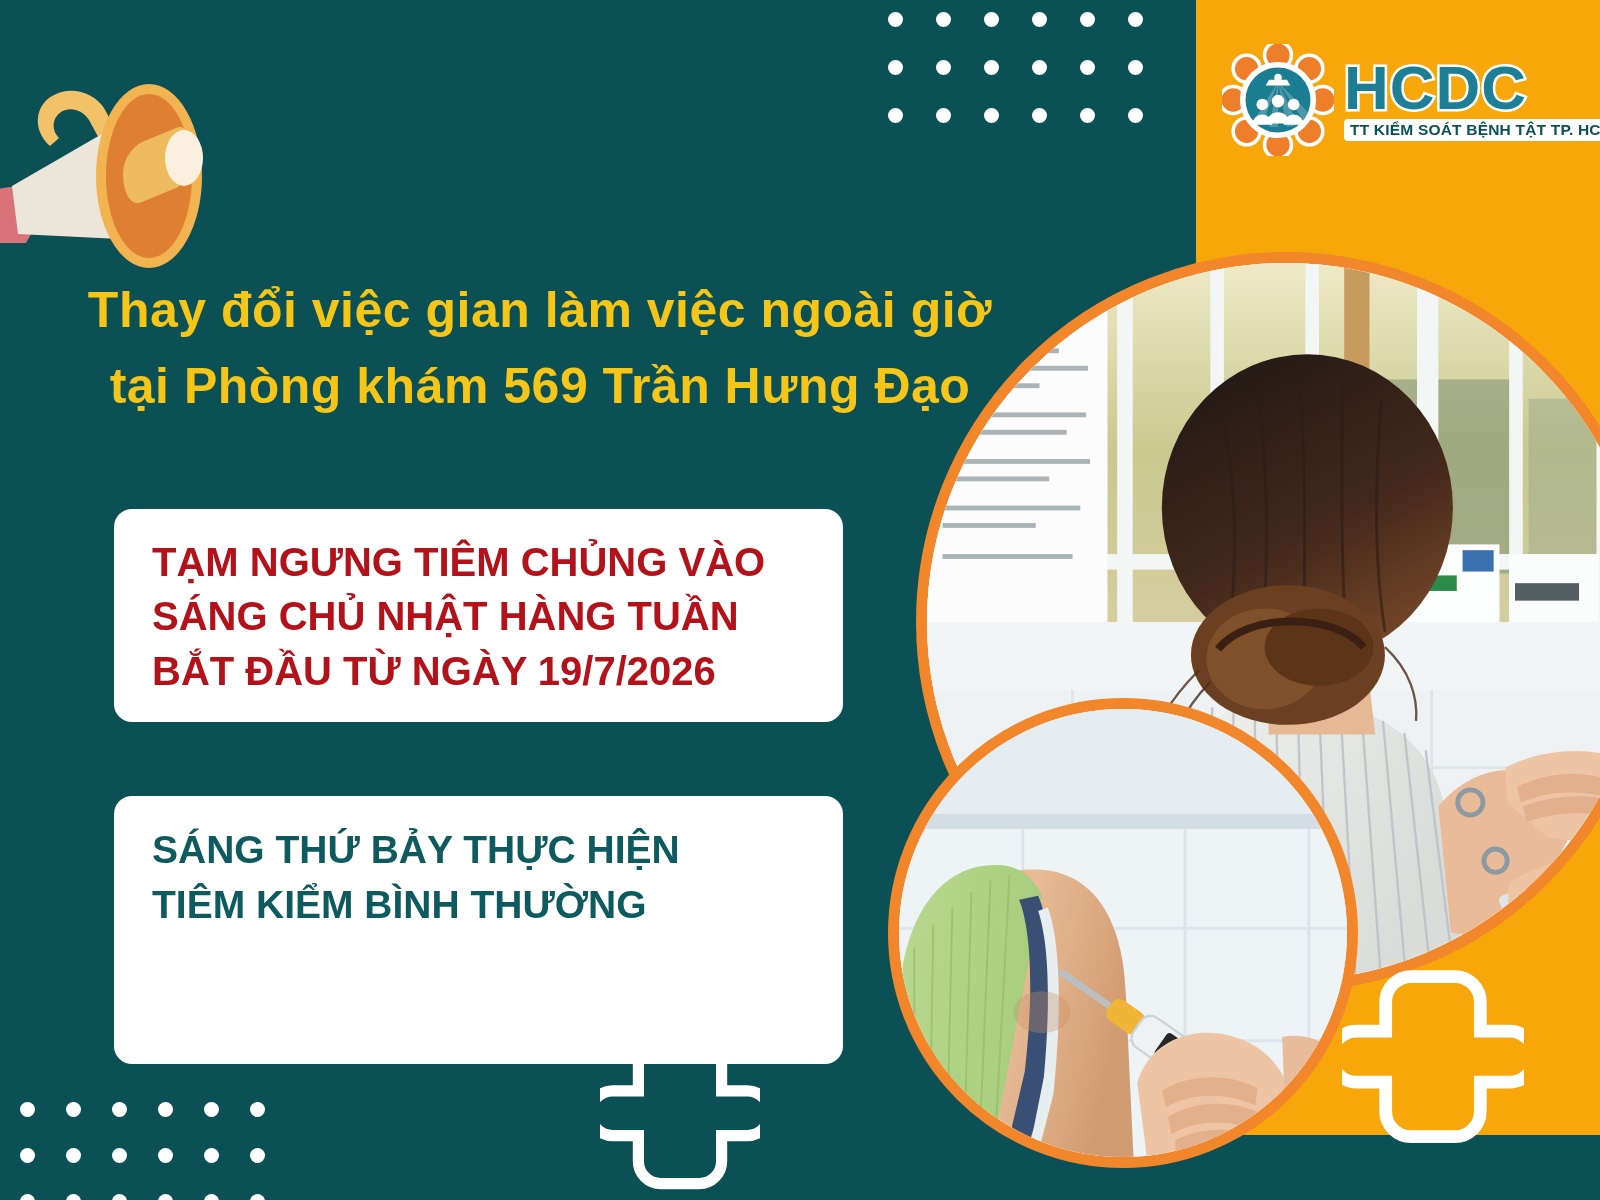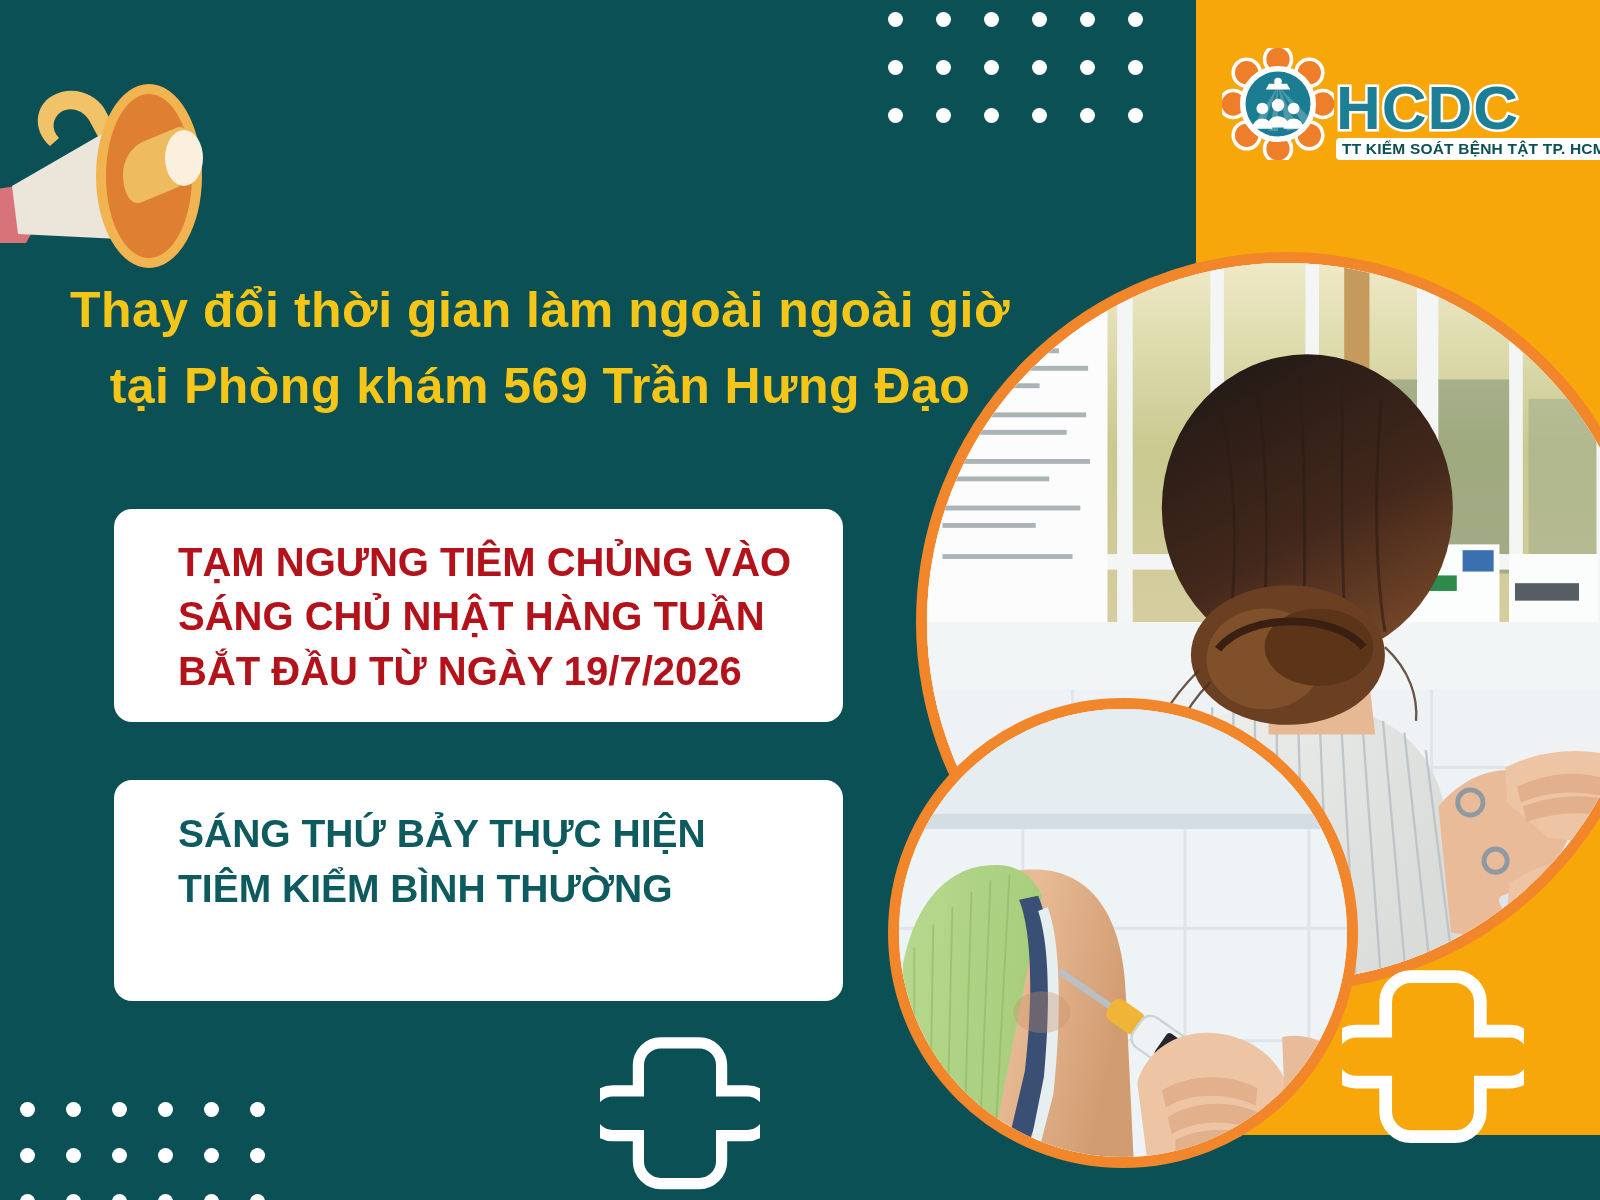--- a/index.html
+++ b/index.html
@@ -41,21 +41,21 @@
     grid-template-rows:repeat(3, 46px);
   }
 
   
   #megaphone{ position:absolute; left:-10px; top:38px; width:250px; height:230px; }
 
   
   #hcdc-logo{
     position:absolute; left:1222px; top:40px;
     width:330px; height:120px;
-    display:flex; align-items:flex-end; gap:2px;
+    display:flex; align-items:center; gap:10px;
   }
   #hcdc-mark{ width:112px; height:112px; flex:0 0 112px; }
   #hcdc-words{ display:flex; flex-direction:column; align-items:flex-start; }
   #hcdc-title{
     font-size:62px; font-weight:bold; letter-spacing:1px;
     color:#1d7f96; line-height:0.92;
     -webkit-text-stroke:5px #ffffff; paint-order:stroke fill;
   }
   #hcdc-sub{
     margin-top:2px;
@@ -84,22 +84,22 @@
   }
   #subtitle .ln{ display:block; white-space:nowrap; }
 
   
   .card{
     position:absolute; left:114px; width:729px;
     background:#ffffff; border-radius:18px;
     padding:26px 38px 22px 38px;
   }
   #card-1{ top:509px; height:213px; }
-  #card-2{ top:780px; height:221px; }
-  .card .ln{ display:block; white-space:nowrap;margin-left:26px; }
+  #card-2{ top:796px; height:268px; }
+  .card .ln{ display:block; white-space:nowrap; }
   #card-1 .ln{
     color:#b3121a; font-size:40px; font-weight:bold;
     line-height:1.36; letter-spacing:0px;
   }
   #card-2 .ln{
     color:#0d5a5f; font-size:39px; font-weight:bold;
     line-height:1.42; letter-spacing:0px;
   }
 
   
@@ -185,21 +185,21 @@
 
     <ellipse cx="159" cy="138" rx="53" ry="92" fill="#f2b351"></ellipse>
     <ellipse cx="159" cy="138" rx="43" ry="82" fill="#de7f32"></ellipse>
 
     <path d="M133 136 C133 122 141 110 152 104 L186 90 C195 86 202 96 202 114 C202 132 195 146 186 150 L152 164 C141 169 133 155 133 136 Z" fill="#eebb5e"></path>
     <ellipse cx="194" cy="120" rx="19" ry="28" fill="#faf0dd"></ellipse>
   </svg>
 
 
   <div id="subtitle">
-    <span class="ln">Thay đổi thời gian làm ngoài ngoài giờ</span>
+    <span class="ln">Thay đổi việc gian làm việc ngoài giờ</span>
     <span class="ln">tại Phòng khám 569 Trần Hưng Đạo</span>
   </div>
 
   <div class="card" id="card-1">
     <span class="ln">TẠM NGƯNG TIÊM CHỦNG VÀO</span>
     <span class="ln">SÁNG CHỦ NHẬT HÀNG TUẦN</span>
     <span class="ln">BẮT ĐẦU TỪ NGÀY 19/7/2026</span>
   </div>
 
   <div class="card" id="card-2">

